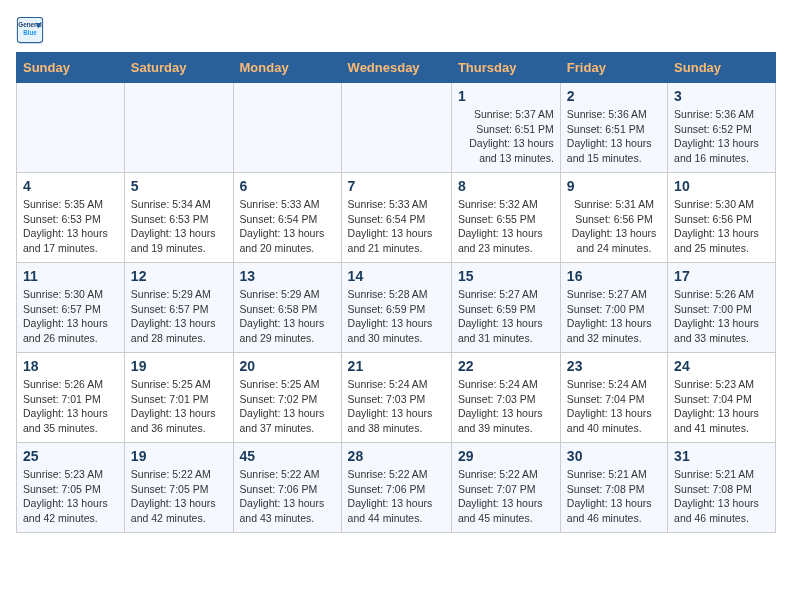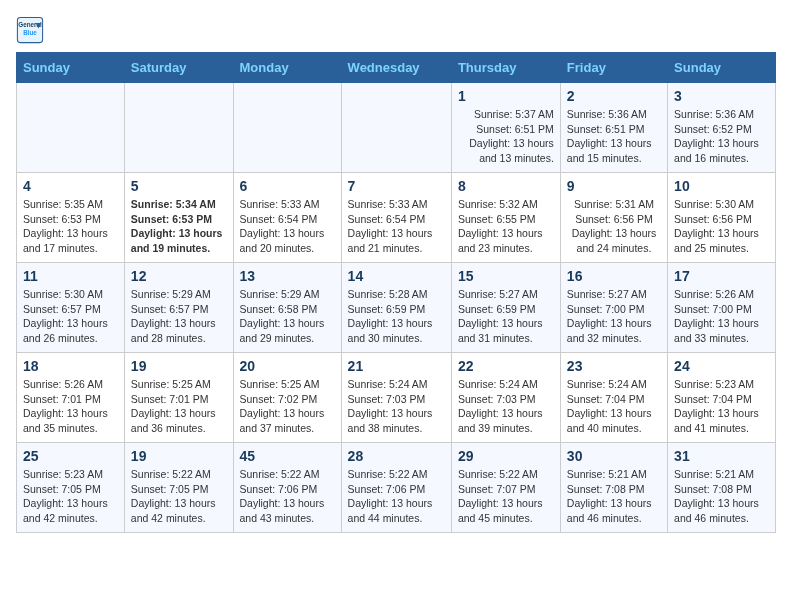--- a/index.html
+++ b/index.html
@@ -50,21 +50,21 @@
     }
     table {
       width: 100%;
       border-collapse: collapse;
       margin-top: 8px;
     }
     thead tr {
       background-color: #2a6099;
     }
     thead th {
-      color: #7dd3fc;
+      color: #fdba74;
       font-size: 13px;
       font-weight: bold;
       padding: 7px 6px;
       text-align: left;
       border: 1px solid #2a6099;
     }
     tbody tr {
       height: 90px;
     }
     tbody tr:nth-child(odd) {
@@ -159,21 +159,21 @@
       <tr>
         <td>
           <span class="day-num">4</span>
           <div class="day-info" style="white-space: pre-line;">Sunrise: 5:35 AM
 Sunset: 6:53 PM
 Daylight: 13 hours
 and 17 minutes.</div>
         </td>
         <td>
           <span class="day-num">5</span>
-          <div class="day-info" style="white-space: pre-line; font-weight: bold;">Sunrise: 5:34 AM
+          <div class="day-info" style="white-space: pre-line;">Sunrise: 5:34 AM
 Sunset: 6:53 PM
 Daylight: 13 hours
 and 19 minutes.</div>
         </td>
         <td>
           <span class="day-num">6</span>
           <div class="day-info" style="white-space: pre-line;">Sunrise: 5:33 AM
 Sunset: 6:54 PM
 Daylight: 13 hours
 and 20 minutes.</div>

